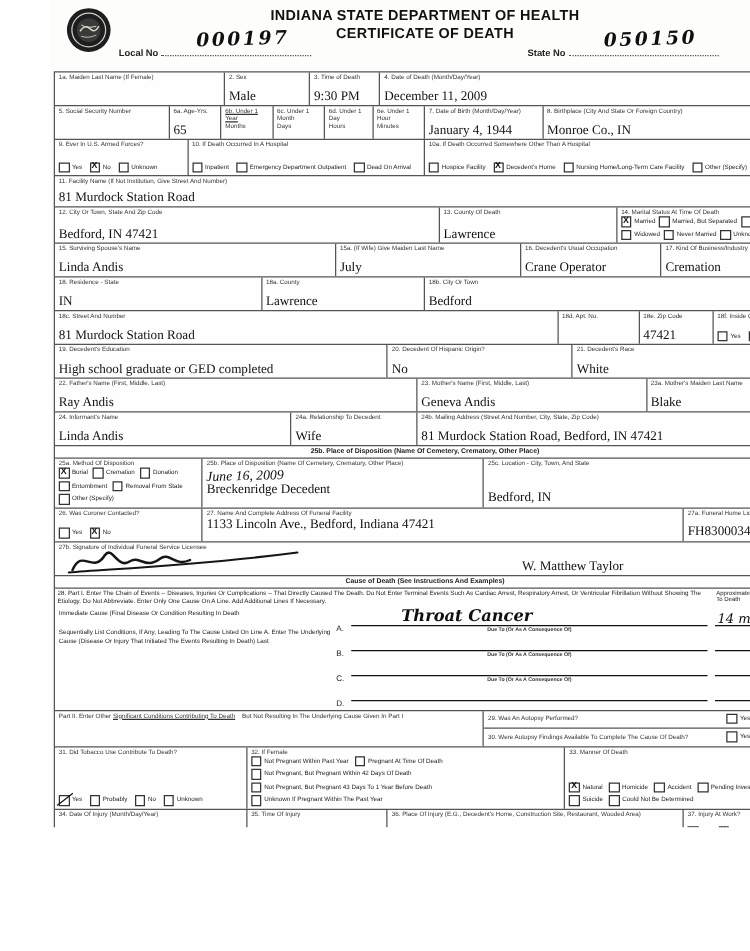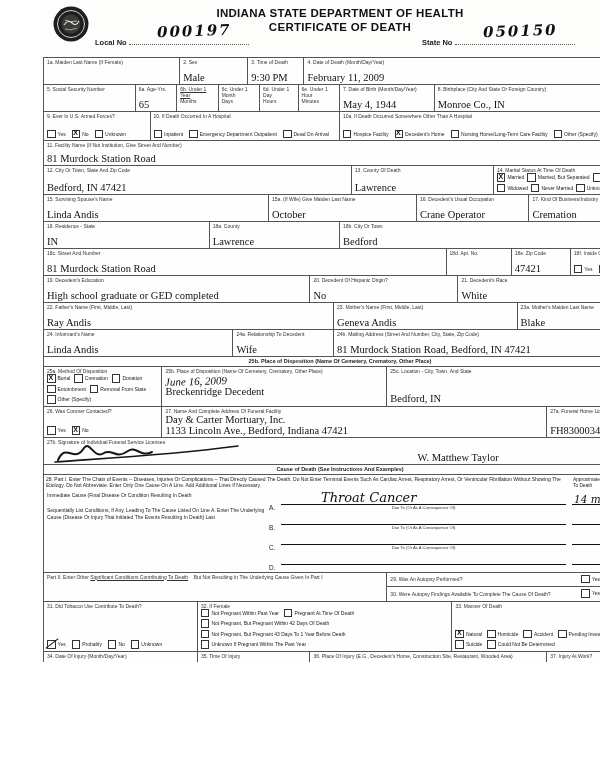--- a/index.html
+++ b/index.html
@@ -30,21 +30,21 @@
   .strip{justify-content:center;text-align:center;padding:1px 2px;}
   .strip .lbl{font-size:5.5px;font-weight:bold;color:#222;}
   
   .cause-top{display:flex;}
   .instr{flex:1;font-size:5px;line-height:1.3;color:#222;padding:1px 2px;}
   .int-hdr{width:62px;font-size:4.8px;line-height:1.25;color:#222;padding:2px 1px 0 2px;}
   .c-line{display:flex;align-items:flex-end;margin:0 2px 1px 0;}
   .c-lab{font-size:5px;color:#222;line-height:1.3;}
   .c-labels{width:218px;padding:2px 4px 0 3px;flex:none;}
   .c-letter{font-size:6.5px;width:12px;flex:none;color:#222;}
-  .c-wrap{flex:1;min-width:0;}
+  .c-wrap{flex:1;min-width:0;font-weight:bold;}
   .c-valline{border-bottom:1.2px solid #111;min-height:12px;position:relative;}
   .c-valline .hw{font-size:13px;position:absolute;left:40px;bottom:-1px;white-space:nowrap;}
   .c-due{font-size:4.2px;text-align:center;color:#333;height:6px;}
   .c-int{width:62px;flex:none;margin-left:6px;}
   .c-int .c-valline .hw{left:2px;font-size:10.5px;}
   .sub2{display:flex;flex-direction:column;flex:1;min-width:0;}
   .subrow{display:flex;align-items:center;border-bottom:1px solid #555;padding:1px 3px;gap:6px;flex:1;}
   .subrow:last-child{border-bottom:none;}
   .subrow .lbl{font-size:5px;}
   .inline-opts{display:flex;gap:10px;margin-left:auto;margin-right:6px;}
@@ -91,21 +91,21 @@
       <div class="cell" style="width:11.5%">
         <div class="lbl">2. Sex</div>
         <div class="val">Male</div>
       </div>
       <div class="cell" style="width:9.5%">
         <div class="lbl">3. Time of Death</div>
         <div class="val">9:30 PM</div>
       </div>
       <div class="cell" style="width:16%">
         <div class="lbl">4. Date of Death (Month/Day/Year)</div>
-        <div class="val">February 11, 2009</div>
+        <div class="val">December 11, 2009</div>
       </div>
     </div>
 
     <div class="row" style="min-height:26px;">
       <div class="cell" style="width:15.5%">
         <div class="lbl">5. Social Security Number</div>
         <div class="val"></div>
       </div>
       <div class="cell" style="width:7%">
         <div class="lbl">6a. Age-Yrs.</div>
@@ -122,21 +122,21 @@
       <div class="cell" style="width:6.5%">
         <div class="lbl">6d. Under 1 Day</div>
         <div class="lbl">Hours</div>
       </div>
       <div class="cell" style="width:7%">
         <div class="lbl">6e. Under 1 Hour</div>
         <div class="lbl">Minutes</div>
       </div>
       <div class="cell" style="width:16%">
         <div class="lbl">7. Date of Birth (Month/Day/Year)</div>
-        <div class="val">May 4, 1944</div>
+        <div class="val">January 4, 1944</div>
       </div>
       <div class="cell" style="width:34%">
         <div class="lbl">8. Birthplace (City And State Or Foreign Country)</div>
         <div class="val">Monroe Co., IN</div>
       </div>
     </div>
 
     <div class="row" style="min-height:28px;">
       <div class="cell" style="width:18%">
         <div class="lbl">9. Ever In U.S. Armed Forces?</div>
@@ -242,21 +242,21 @@
       </div>
     </div>
 
     <div class="row" style="min-height:26px;">
       <div class="cell" style="width:38%">
         <div class="lbl">15. Surviving Spouse's Name</div>
         <div class="val">Linda Andis</div>
       </div>
       <div class="cell" style="width:25%">
         <div class="lbl">15a. (If Wife) Give Maiden Last Name</div>
-        <div class="val">October</div>
+        <div class="val">July</div>
       </div>
       <div class="cell" style="width:19%">
         <div class="lbl">16. Decedent's Usual Occupation</div>
         <div class="val">Crane Operator</div>
       </div>
       <div class="cell" style="width:18%">
         <div class="lbl">17. Kind Of Business/Industry</div>
         <div class="val">Cremation</div>
       </div>
     </div>
@@ -405,21 +405,20 @@
               <span>Yes</span>
             </span>
             <span class="opt">
               <span class="cb on"></span>
               <span>No</span>
             </span>
           </div>
       </div>
       <div class="cell stack" style="width:65%">
         <div class="lbl">27. Name And Complete Address Of Funeral Facility</div>
-        <div class="val">Day &amp; Carter Mortuary, Inc.</div>
         <div class="val">1133 Lincoln Ave., Bedford, Indiana 47421</div>
       </div>
       <div class="cell" style="width:15%">
         <div class="lbl">27a. Funeral Home License Number</div>
         <div class="val">FH83000346</div>
       </div>
     </div>
 
     <div class="row" style="min-height:26px;">
       <div class="cell" style="width:78%">

